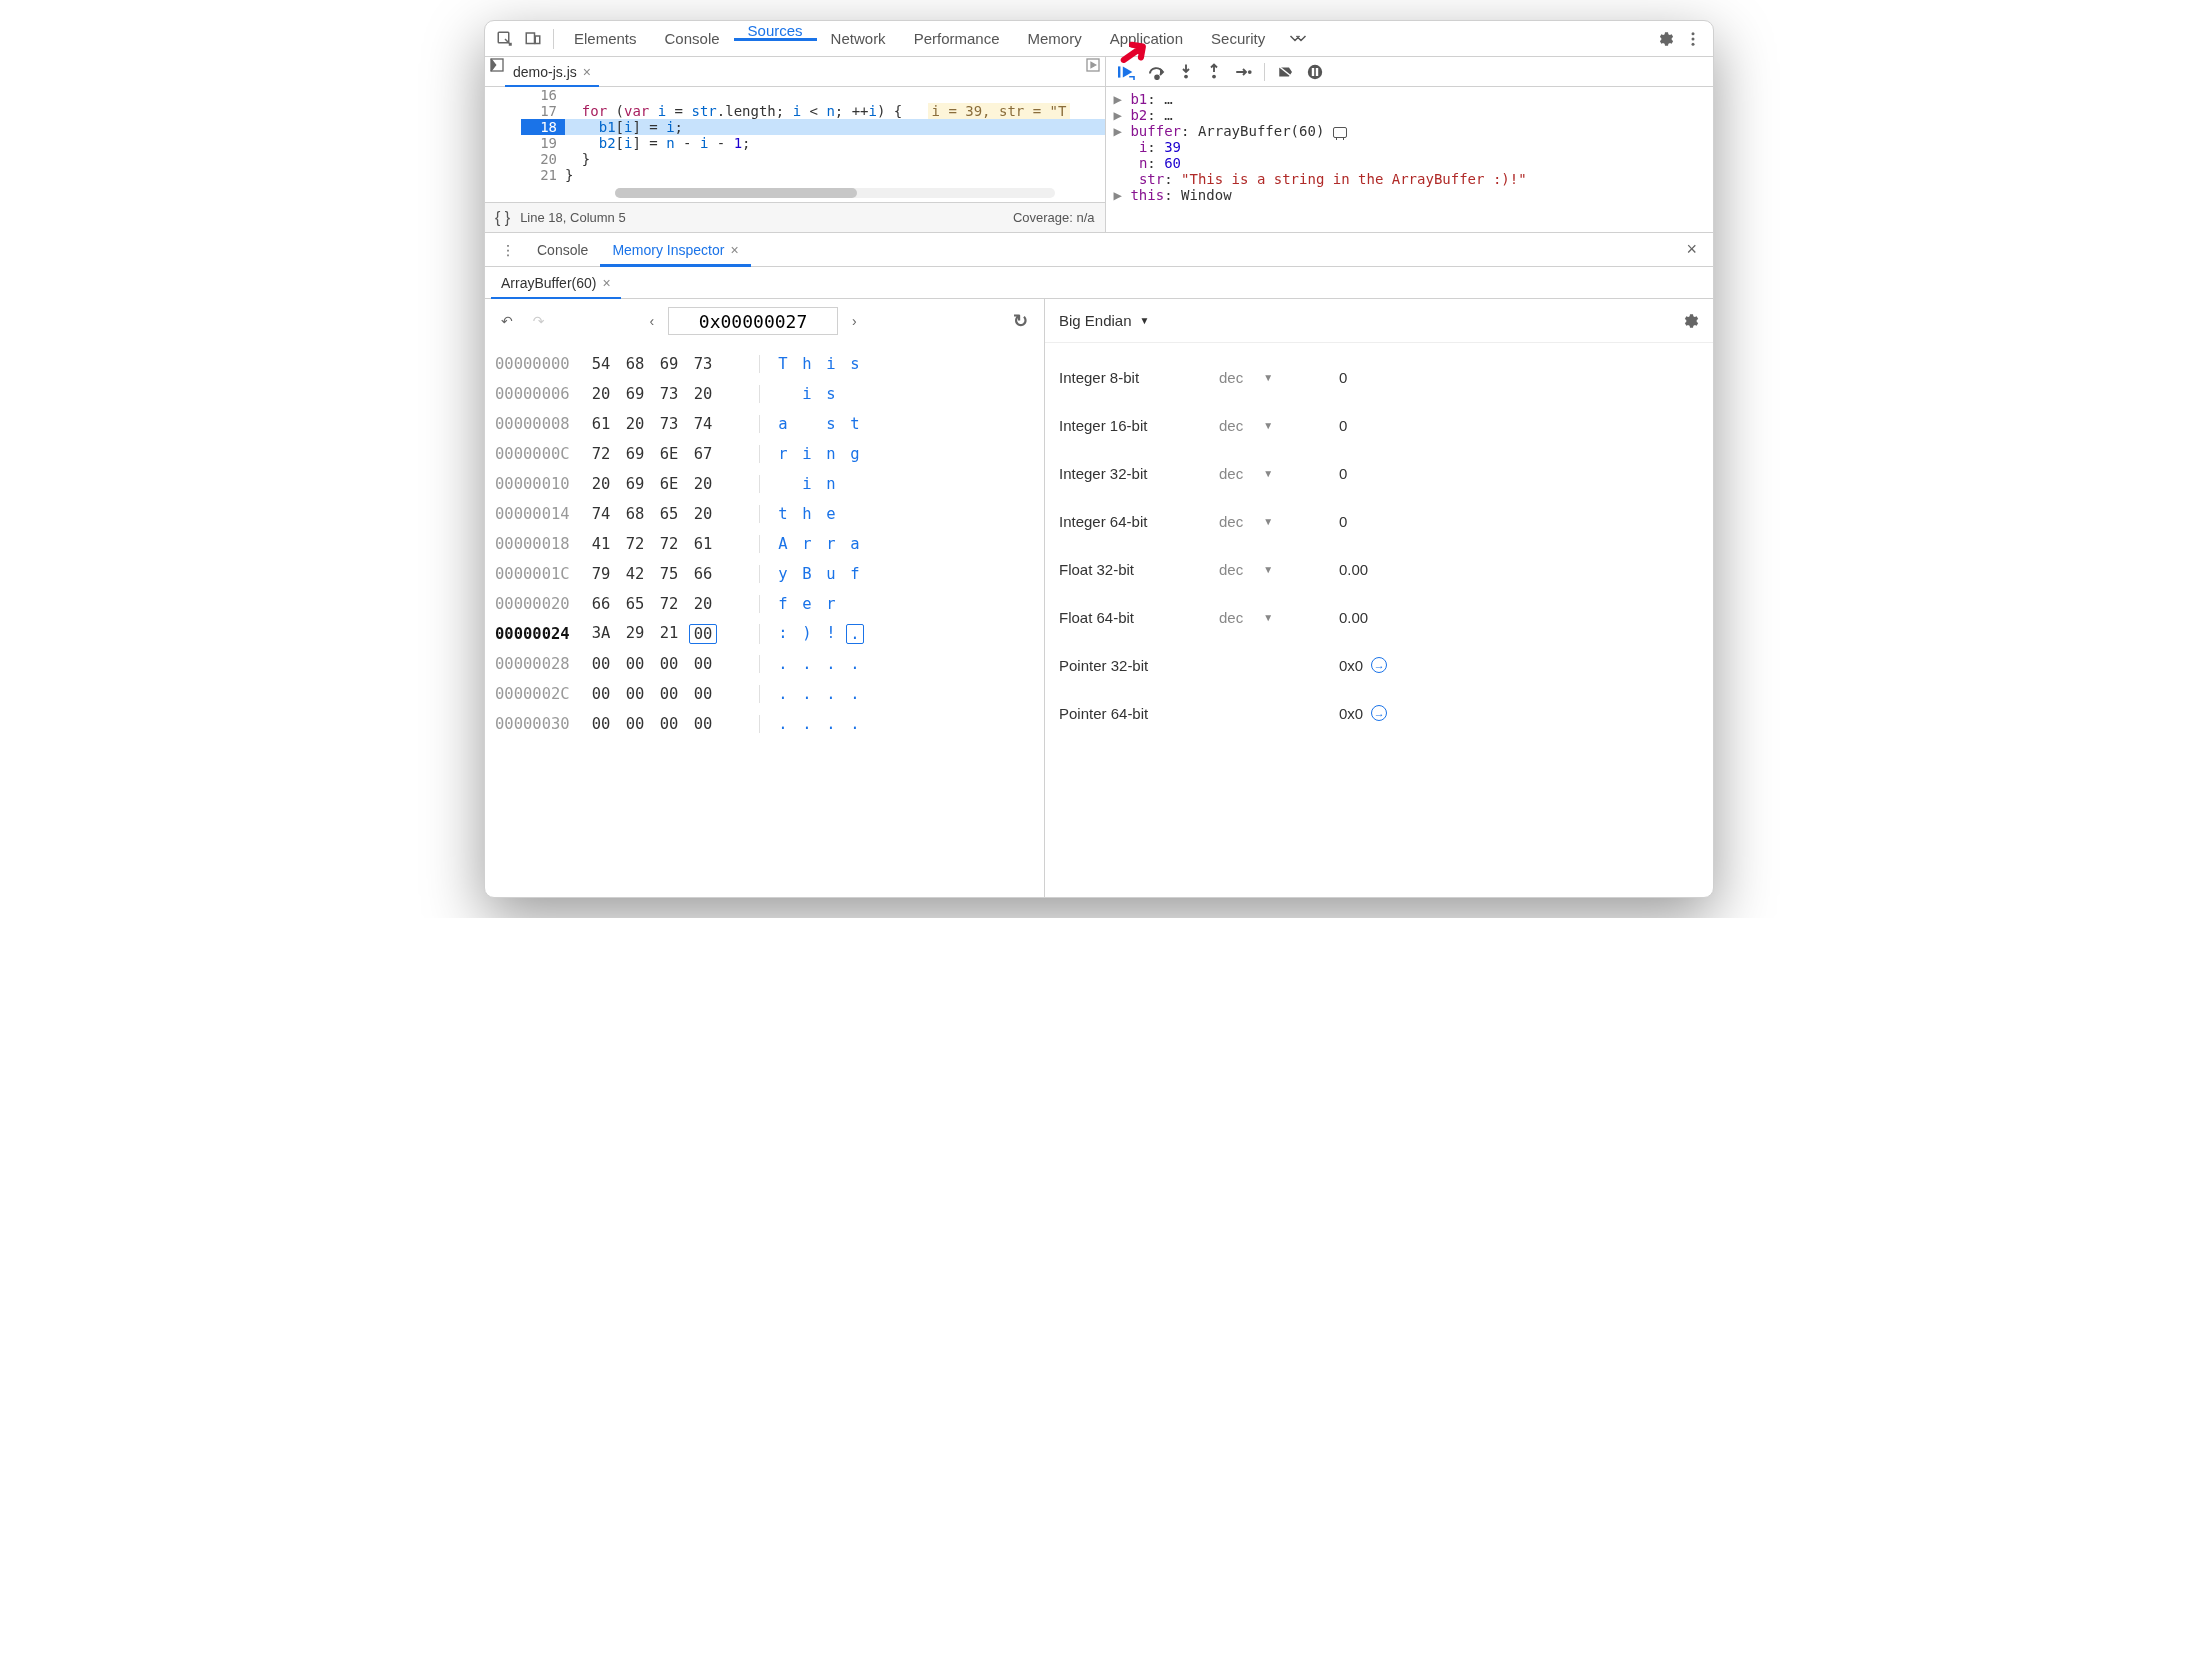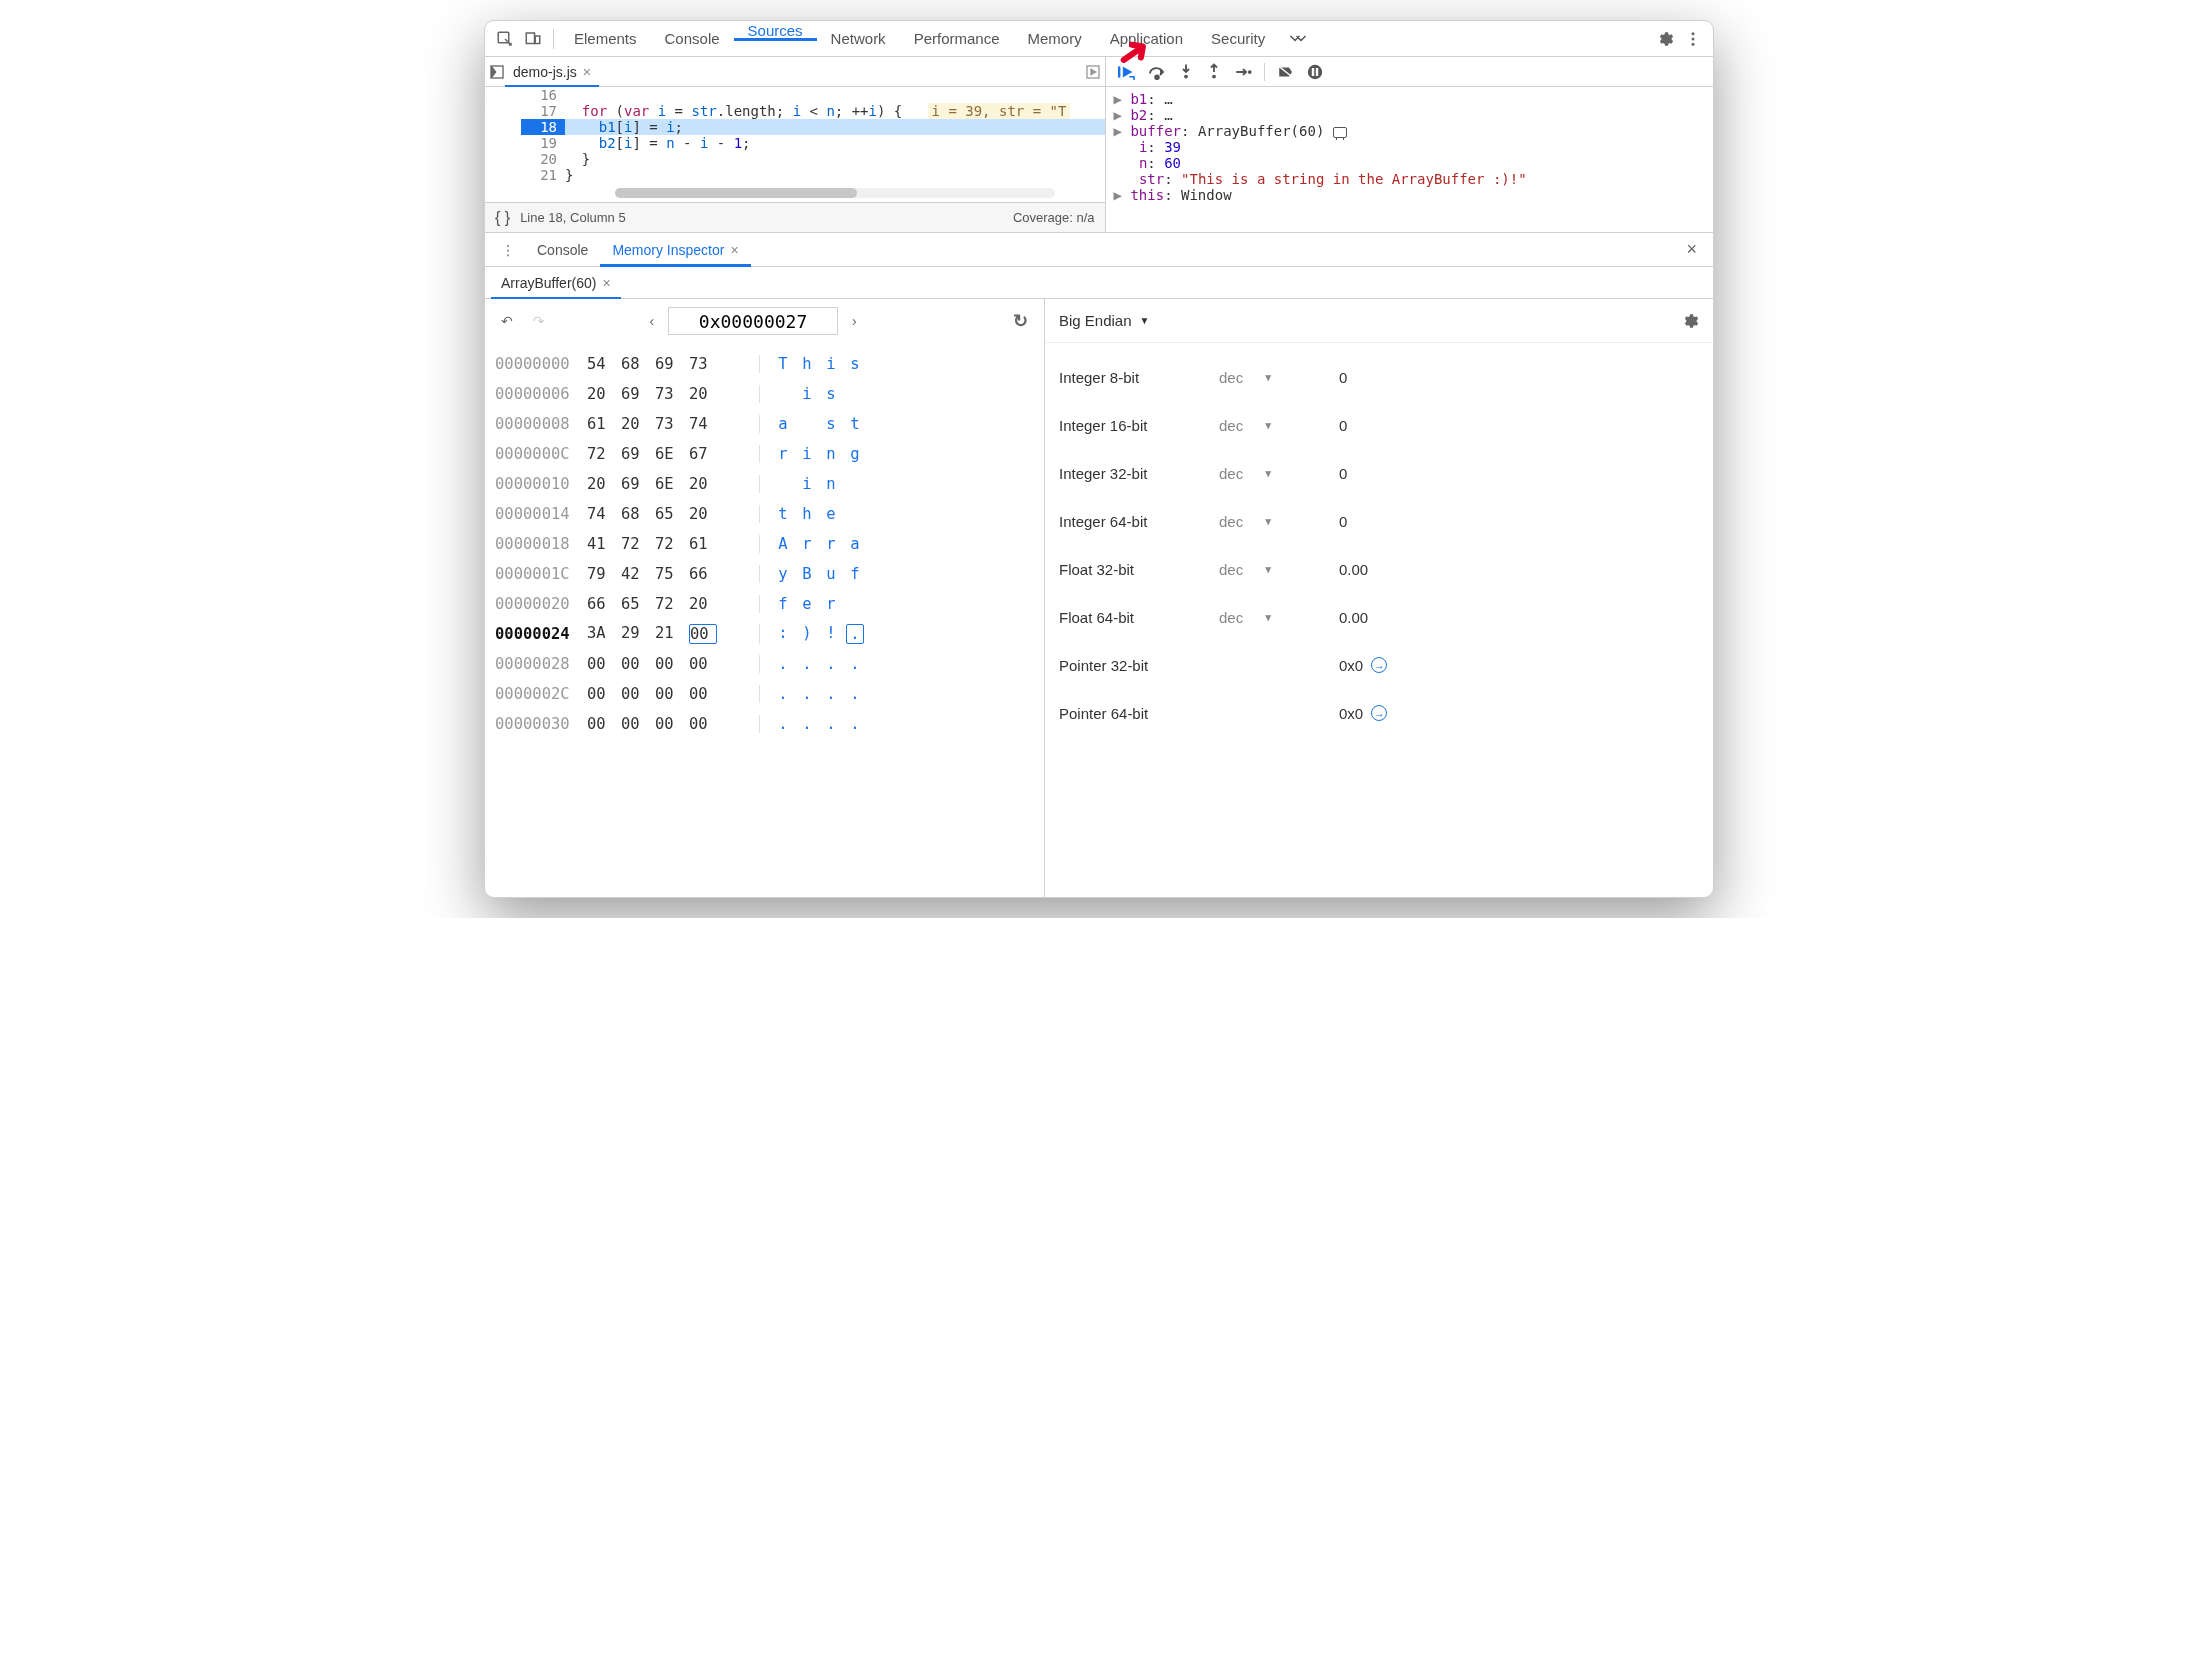--- a/index.html
+++ b/index.html
@@ -45,21 +45,21 @@
   padding: 0 6px;
 }
 .main-tabs .icon-btn { width:28px; height:28px; display:flex; align-items:center; justify-content:center; color:#666; cursor:pointer;}
 .main-tabs .sep { width:1px; height:20px; background:#d0d0d0; margin:0 6px;}
 .tab { padding: 0 14px; height:36px; display:flex; align-items:center; color:#555; cursor:pointer; font-size:15px;}
 .tab.active { color:#1a73e8; border-bottom:3px solid #1a73e8; height:20px; padding-top:3px;}
 .more-chevron { padding:0 10px; color:#555;}
 .main-tabs .right { margin-left:auto; display:flex; align-items:center;}
 .content-top { display:flex; height:176px; border-bottom:1px solid #d0d0d0;}
 .sources-pane { flex:1.02; display:flex; flex-direction:column; border-right:1px solid #d0d0d0; min-width:0;}
-.sources-tabbar { height:30px; display:flex; align-items:center; border-bottom:1px solid #d0d0d0; padding:0 4px;}
+.sources-tabbar { height:30px; display:flex; align-items:flex-start; border-bottom:1px solid #d0d0d0; padding:0 4px;}
 .sources-tabbar .file-tab { display:flex; align-items:center; gap:6px; padding:0 8px; height:30px; border-bottom:2px solid #1a73e8; padding-top:2px;}
 .code-area { flex:1; overflow:auto; font-family: Menlo, Consolas, monospace; font-size:14px; position:relative;margin-left:36px;}
 .code-line { display:flex; white-space:pre; }
 .gutter { width:44px; text-align:right; padding-right:8px; color:#888;}
 .code-txt { flex:1; }
 .line-hl { background:#c7e2fc;}
 .line-hl .gutter { background:#1a73e8; color:#fff;}
 .kw { color:#a71d5d; }
 .num { color:#1c00cf; }
 .var { color:#0066cc;}
@@ -89,21 +89,21 @@
 .hex-pane { width:560px; border-right:1px solid #d0d0d0; display:flex; flex-direction:column;}
 .hex-nav { height:44px; display:flex; align-items:center; padding:0 10px; gap:8px;}
 .hex-nav .nav-btn { color:#666; cursor:pointer; padding:0 6px;}
 .addr-input { width:170px; height:28px; border:1px solid #d0d0d0; text-align:center; font-family:Menlo,monospace; font-size:18px; padding:2px;}
 .hex-nav .spacer { flex:1;}
 .hex-table { flex:1; overflow:auto; font-family:Menlo,Consolas,monospace; font-size:15.5px; padding:6px 10px;}
 .hex-row { display:flex; gap:0; height:30px; align-items:center;}
 .hex-addr { width:92px; color:#999;}
 .hex-addr.bold { color:#111; font-weight:bold;}
 .hex-bytes { width:168px; letter-spacing:0px; display:flex; gap:6px;}
-.hex-bytes span { width:28px; }
+.hex-bytes span { width:28px; text-align:center;}
 .hex-ascii { display:flex; gap:6px; padding-left:14px; border-left:1px solid #e0e0e0; margin-left:4px;}
 .hex-ascii span { width:18px; text-align:center; color:#1a73e8;}
 .byte-sel { border:1.5px solid #1a73e8; border-radius:2px;}
 .val-pane { flex:1; display:flex; flex-direction:column;}
 .val-header { height:44px; display:flex; align-items:center; padding:0 14px; border-bottom:1px solid #eee;}
 .val-header .endian { display:flex; align-items:center; gap:8px; cursor:pointer; font-size:15px;}
 .val-header .gear { margin-left:auto; color:#666; cursor:pointer;}
 .val-list { flex:1; padding:10px 14px;}
 .val-row { display:flex; align-items:center; height:48px; font-size:15px;}
 .val-row .vtype { width:160px;}

